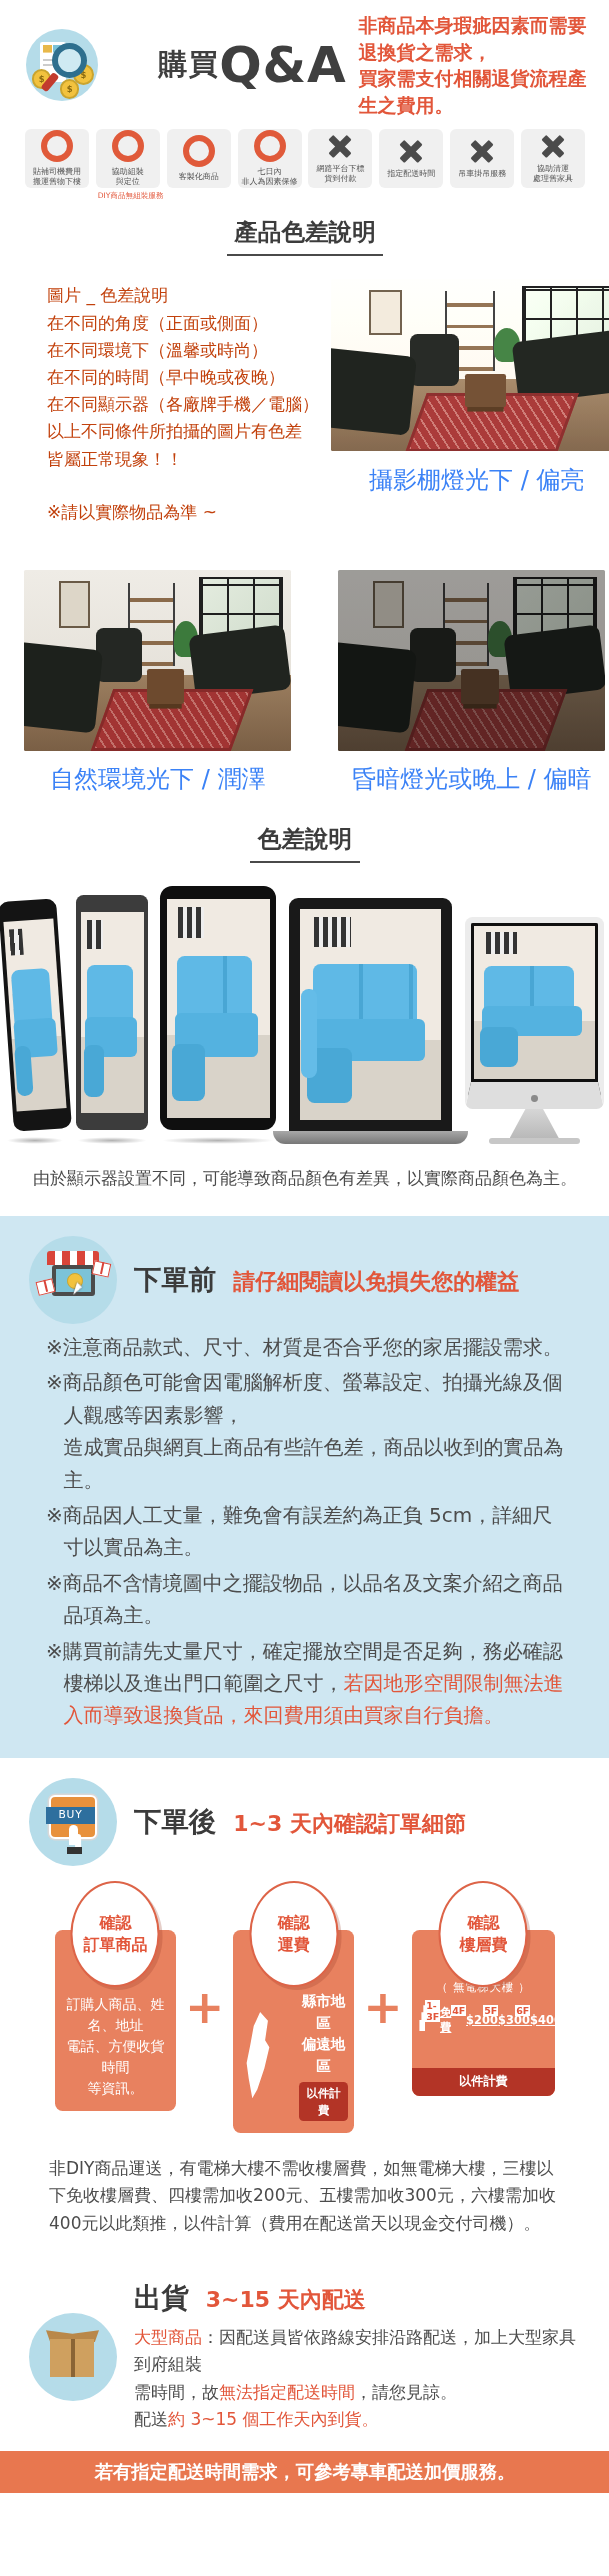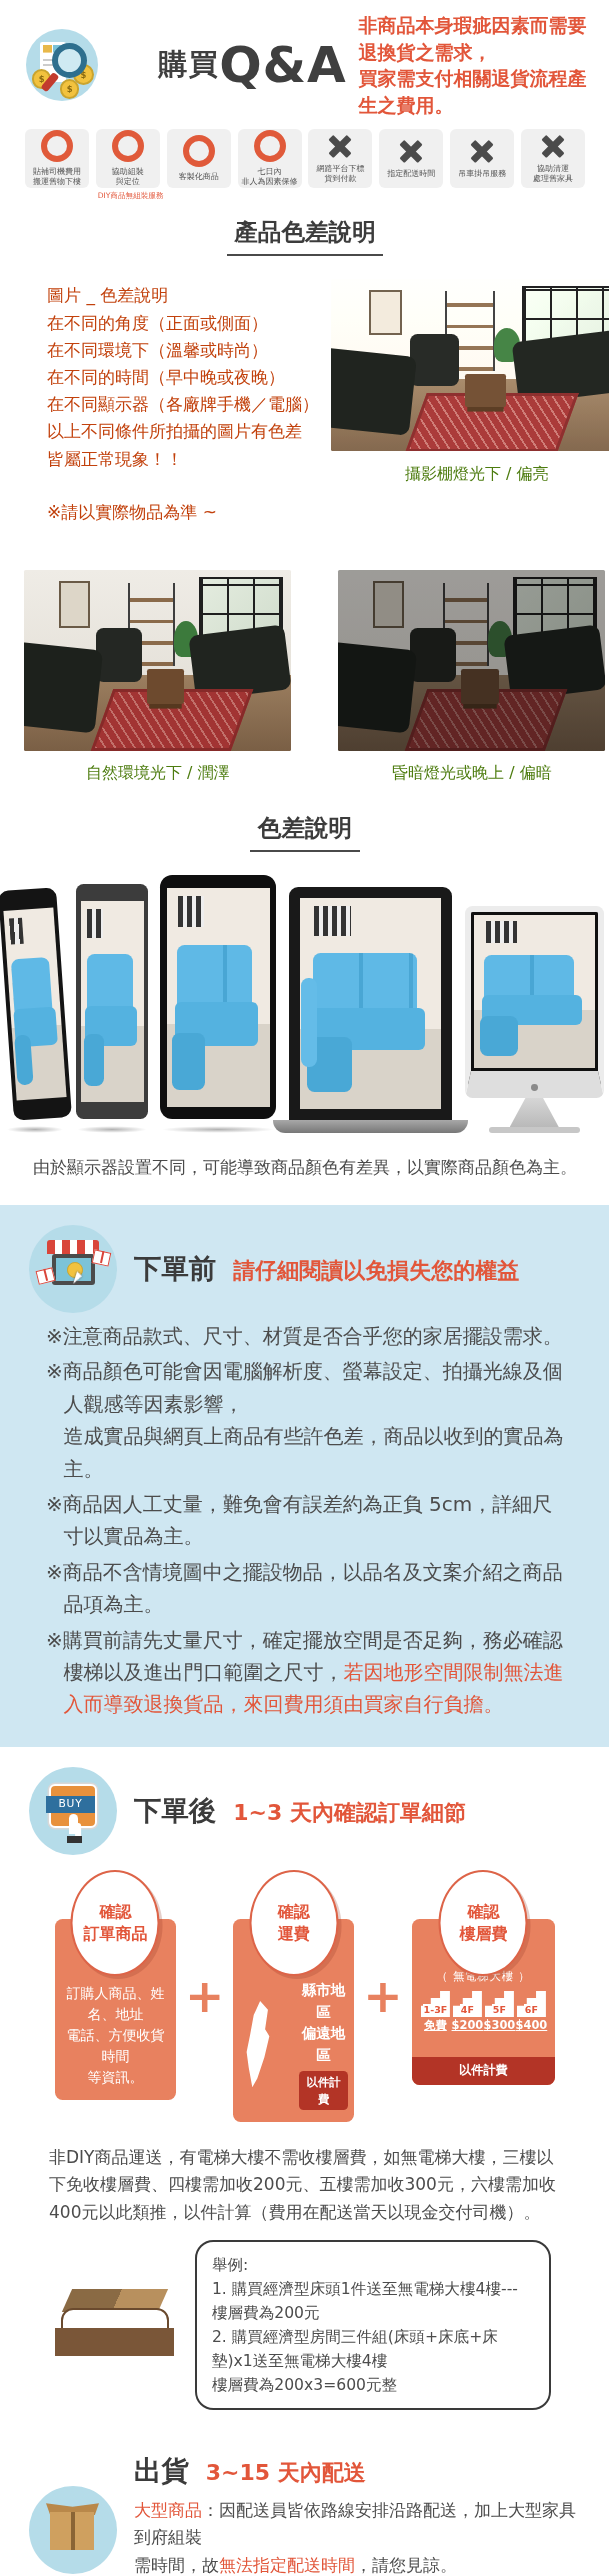--- a/index.html
+++ b/index.html
@@ -40,21 +40,21 @@
   .heading{margin:27.4px auto 0;width:fit-content;font-size:23.6px;font-weight:bold;color:#3c3c3c;border-bottom:2.3px solid #4a4a4a;padding:0 7.6px 6.9px;}
 
   
   .cd1{display:flex;gap:12.2px;padding:23px 13.7px 0 47px;}
   .cd1-text{font-size:17px;color:#c2410c;line-height:1.6;padding-top:3px;flex-shrink:0;}
   .cd1-note{margin-top:26px;}
   .photo-col{display:flex;flex-direction:column;align-items:center;margin-left:auto;margin-right:4.6px;}
   .photo{position:relative;overflow:hidden;border-radius:1.5px;background:linear-gradient(180deg,#efece6 0%,#e6e2da 58%,#9c7f60 58%,#7a5f45 100%);}
   .p-main{width:291px;height:172px;}
   .p-sm{width:267px;height:181px;}
-  .caption{text-align:right;font-size:16px;color:#4d7c0f;margin-top:12.2px;}
+  .caption{text-align:right;font-size:24px;color:#3b82f6;margin-top:12.2px;}
   
   .lr-win{position:absolute;right:3%;top:4%;width:30%;height:52%;border:2.3px solid #1f1f1f;
     background:repeating-linear-gradient(90deg,#1f1f1f 0 2.3px,transparent 2.3px 26px),repeating-linear-gradient(0deg,#1f1f1f 0 2.3px,transparent 2.3px 29px),linear-gradient(135deg,#e4ecdf,#ccd9c8);}
   .lr-art{position:absolute;left:13%;top:6%;width:10%;height:24%;background:#ddd6c8;border:2.3px solid #6a5a46;}
   .lr-shelf{position:absolute;left:39%;top:7%;width:16%;height:46%;border-left:2.3px solid #3e3e3e;border-right:2.3px solid #3e3e3e;
     background:repeating-linear-gradient(0deg,#8a6a4a 0 3.8px,transparent 3.8px 21.3px);}
   .lr-plant{position:absolute;left:56%;top:28%;width:9%;height:20%;background:#3c7a3c;border-radius:50% 50% 30% 30%;}
   .lr-sofa-r{position:absolute;right:1%;top:33%;width:36%;height:36%;background:#20241f;border-radius:9.1px;transform:rotate(-7deg);}
   .lr-chair{position:absolute;left:27%;top:32%;width:17%;height:30%;background:#242723;border-radius:7.6px;}
   .lr-sofa-l{position:absolute;left:-5%;top:42%;width:33%;height:46%;background:#1d211c;border-radius:9.1px;transform:rotate(6deg);}
@@ -124,21 +124,21 @@
   .cards{display:flex;justify-content:center;align-items:flex-start;margin-top:64px;padding:0 26px;}
   .card{width:151px;background:#e8815f;border-radius:7.6px;position:relative;min-height:166px;display:flex;flex-direction:column;box-sizing:border-box;}
   .card-circle{position:absolute;left:50%;top:-49px;transform:translateX(-50%);width:85px;height:102px;background:#fff;border:2.3px solid #dd6448;border-radius:50%;display:flex;align-items:center;justify-content:center;text-align:center;color:#e2563a;font-size:16px;font-weight:bold;line-height:1.35;box-shadow:3px 3px 0 rgba(150,60,40,.25);}
   .card-body{padding:64px 9.1px 12.2px;color:#fff;font-size:14px;text-align:center;line-height:1.5;}
   .card2-body{display:flex;align-items:center;justify-content:center;gap:24px;padding:61px 6.1px 12.2px;}
   .tw-map{width:43px;height:88px;background:#fff;clip-path:polygon(58% 0,80% 10%,72% 32%,84% 40%,70% 64%,50% 88%,36% 98%,26% 76%,20% 58%,30% 38%,40% 16%);}
   .card2-txt{color:#fff;font-size:14.5px;font-weight:bold;text-align:center;line-height:1.5;}
   .badge{display:inline-block;background:#b33426;color:#fff;font-size:11.4px;border-radius:4.6px;padding:2.3px 6.9px;margin-top:4.6px;font-weight:bold;}
   .card3-head{color:#fff;font-size:11.4px;text-align:center;padding-top:50px;letter-spacing:0.8px;}
   .floors{display:flex;justify-content:space-between;padding:6.1px 7.6px 7.6px;}
-  .floor{display:flex;flex-direction:column;align-items:center;width:32px;}
+  .floor{display:flex;flex-direction:row;align-items:center;width:32px;}
   .stair{width:29px;height:27.4px;background:#fff;clip-path:polygon(0 58%,34% 58%,34% 30%,66% 30%,66% 4%,100% 4%,100% 100%,0 100%);position:relative;}
   .floor-f{margin-top:-13.7px;color:#e2563a;font-size:9.5px;font-weight:bold;background:#fff;padding:0 0.8px;position:relative;z-index:1;}
   .floor-p{color:#fff;font-size:11.4px;font-weight:bold;margin-top:3.8px;text-decoration:underline;}
   .card3-foot{margin-top:auto;background:#b33426;color:#fff;text-align:center;font-size:12.2px;font-weight:bold;padding:5.3px 0;border-radius:0 0 7.6px 7.6px;}
   .plus{color:#e8815f;font-size:47px;font-weight:bold;padding:53px 9.1px 0;line-height:1;}
   .fee-note{font-size:17px;line-height:1.62;color:#4c4c4c;margin-top:21.3px;padding:0 20px;}
   .example{display:flex;gap:15.2px;align-items:center;margin:13.7px 30.5px 0;}
   .bed{position:relative;width:120px;height:76px;flex-shrink:0;}
   .bed-head{position:absolute;left:7.6px;top:1.5px;width:96px;height:23px;background:linear-gradient(90deg,#8a6a44 0 52%,#b8905e 52% 100%);transform:skewX(-24deg);}
   .bed-matt{position:absolute;left:1.5px;top:21.3px;width:104px;height:20px;background:#fff;border:2.3px solid #6a4a2e;border-radius:12.2px 12.2px 0 0;}
@@ -425,33 +425,20 @@
             <div class="floor-f">6F</div>
             <div class="floor-p">$400</div>
           </div>
         </div>
         <div class="card3-foot">以件計費</div>
       </div>
     </div>
 
     <div class="fee-note">非DIY商品運送，有電梯大樓不需收樓層費，如無電梯大樓，三樓以下免收樓層費、四樓需加收200元、五樓需加收300元，六樓需加收400元以此類推，以件計算（費用在配送當天以現金交付司機）。</div>
 
-    <div class="example">
-      <div class="bed">
-        <div class="bed-head"></div>
-        <div class="bed-matt"></div>
-        <div class="bed-base"></div>
-      </div>
-      <div class="ex-box">
-        <div>舉例:</div>
-        <div>1. 購買經濟型床頭1件送至無電梯大樓4樓---樓層費為200元</div>
-        <div>2. 購買經濟型房間三件組(床頭+床底+床墊)x1送至無電梯大樓4樓</div>
-        <div>樓層費為200x3=600元整</div>
-      </div>
-    </div>
   </div>
 
   <div class="sec" style="padding-bottom:0;">
     <div class="sec-head">
       <div class="sec-icon">
         <div class="bx-top"></div>
         <div class="bx-body"></div>
         <div class="bx-tape"></div>
       </div>
       <div>

